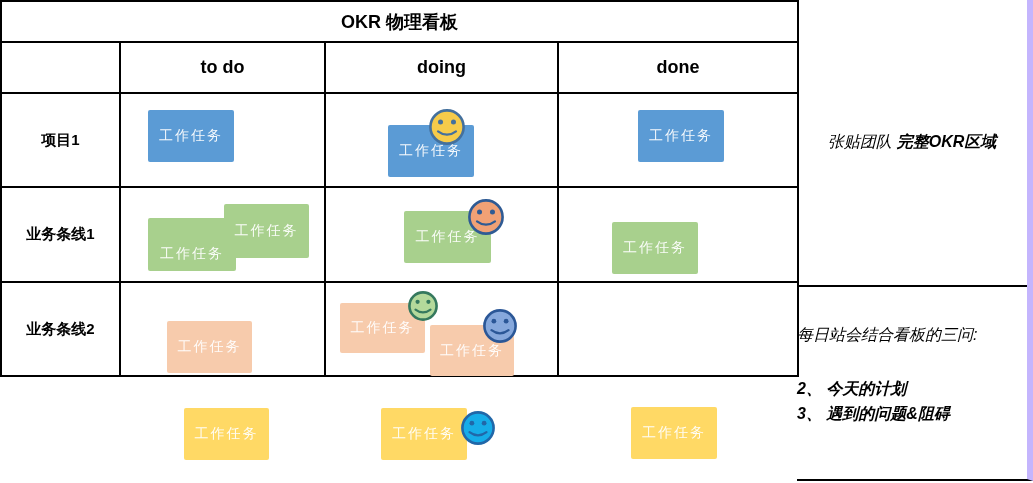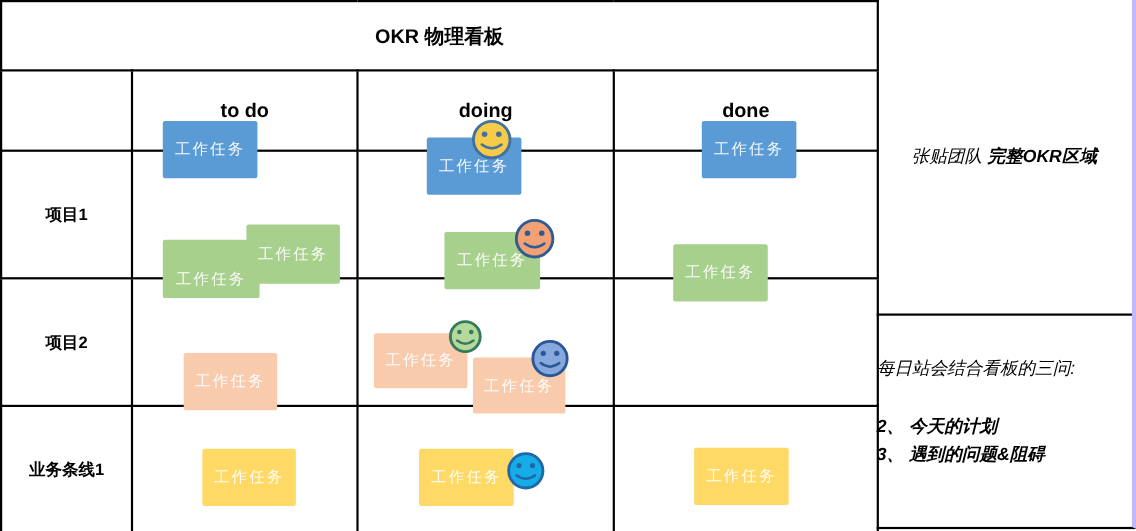--- a/index.html
+++ b/index.html
@@ -12,42 +12,42 @@
   }
   
   table.board{
     position:absolute;left:0;top:0;
     border-collapse:collapse;
     table-layout:fixed;
     width:797px;
   }
   table.board td{
     border:2px solid #000;
-    padding:11px;
+    padding:0;
     text-align:center;
     vertical-align:middle;
     color:#000;
   }
   td.title-cell{
     height:39px;
     font-size:18px;font-weight:bold;
   }
   tr.header-row td{
     height:49px;
     font-size:18px;font-weight:bold;
   }
   tr.data-row td{font-size:15px;font-weight:bold;}
   tr.r1 td{height:92px;}
   tr.r2 td{height:92px;}
   tr.r3 td{height:93px;}
   tr.r4 td{height:92px;}
   
   .side{
     position:absolute;left:797px;top:0;width:236px;height:481px;
-    border-right:4px solid #c4b5fd;
+    border-right:6px solid #c4b5fd;
     border-bottom:2px solid #000;
     box-sizing:border-box;
   }
   .side-top{
     height:287px;
     border-bottom:2px solid #000;
     box-sizing:border-box;
     display:flex;align-items:center;justify-content:center;
     font-style:italic;font-size:16px;color:#000;
     white-space:nowrap;
@@ -114,26 +114,20 @@
       <td>to do</td>
       <td>doing</td>
       <td>done</td>
     </tr>
     <tr class="data-row r1">
       <td>项目1</td>
       <td></td>
       <td></td>
       <td></td>
     </tr>
-    <tr class="data-row r2">
-      <td>项目2</td>
-      <td></td>
-      <td></td>
-      <td></td>
-    </tr>
     <tr class="data-row r3">
       <td>业务条线1</td>
       <td></td>
       <td></td>
       <td></td>
     </tr>
     <tr class="data-row r4">
       <td>业务条线2</td>
       <td></td>
       <td></td>

